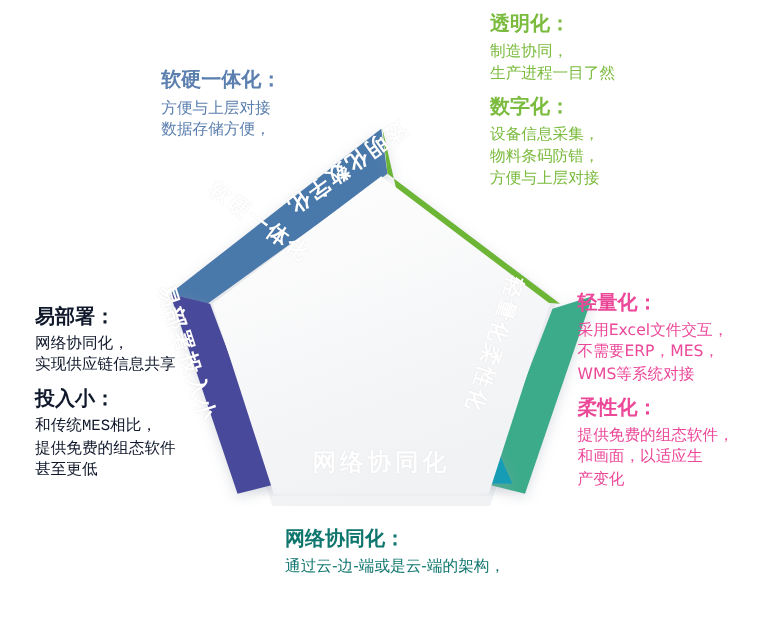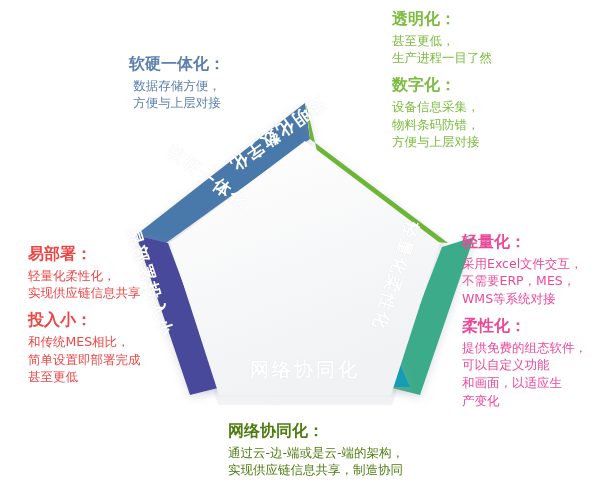--- a/index.html
+++ b/index.html
@@ -24,25 +24,25 @@
     white-space:nowrap;
     text-shadow:0 0 1px rgba(0,0,0,.12);
   }
 
   
   .text-block{position:absolute;line-height:1.42;}
   .tb-title{font-weight:bold;font-size:16px;margin-bottom:1px;}
   .tb-line{font-size:12.5px;}
   .gap{height:7px;}
 
-  .c-blue   {color:#5b7fae;text-align:center;}
+  .c-blue   {color:#5b7fae;}
   .c-green  {color:#7bbb3e;}
   .c-teal   {color:#ec4899;}
-  .c-purple {color:#ef4444;}
-  .c-cyan   {color:#4d7c0f;}
+  .c-purple {color:#0f172a;font-family:Liberation Mono, monospace;}
+  .c-cyan   {color:#0f766e;}
 </style>
 </head>
 <body>
 
 <div id="stage">
 
   <svg id="pentagon-svg" viewBox="0 0 390 310">
     <defs>
       <linearGradient id="gInner" x1="0" y1="0" x2="0.4" y2="1">
         <stop offset="0%" stop-color="#ffffff"></stop>
@@ -73,58 +73,56 @@
   <div class="band-label" style="left:330px;top:110px;font-size:17px;transform:rotate(144deg);transform-origin:left top;">透明化数字化</div>
 
   <div class="band-label" style="left:424px;top:225px;font-size:17px;transform:rotate(108deg);transform-origin:left top;">轻量化柔性化</div>
 
   <div class="band-label" style="left:250px;top:357px;font-size:19px;letter-spacing:3px;">网络协同化</div>
 
   <div class="band-label" style="left:143px;top:225px;font-size:17px;transform:rotate(72deg);transform-origin:left top;">易部署投入小</div>
 
   <div class="text-block c-blue" style="left:129px;top:53px;">
     <div class="tb-title">软硬一体化：</div>
+    <div class="tb-line">方便与上层对接</div>
     <div class="tb-line">数据存储方便，</div>
-    <div class="tb-line">方便与上层对接</div>
   </div>
 
   <div class="text-block c-green" style="left:392px;top:8px;">
     <div class="tb-title">透明化：</div>
-    <div class="tb-line">甚至更低，</div>
+    <div class="tb-line">制造协同，</div>
     <div class="tb-line">生产进程一目了然</div>
     <div class="gap"></div>
     <div class="tb-title">数字化：</div>
     <div class="tb-line">设备信息采集，</div>
     <div class="tb-line">物料条码防错，</div>
     <div class="tb-line">方便与上层对接</div>
   </div>
 
   <div class="text-block c-teal" style="left:462px;top:231px;">
     <div class="tb-title">轻量化：</div>
     <div class="tb-line">采用Excel文件交互，</div>
     <div class="tb-line">不需要ERP，MES，</div>
     <div class="tb-line">WMS等系统对接</div>
     <div class="gap"></div>
     <div class="tb-title">柔性化：</div>
     <div class="tb-line">提供免费的组态软件，</div>
-    <div class="tb-line">可以自定义功能</div>
     <div class="tb-line">和画面，以适应生</div>
     <div class="tb-line">产变化</div>
   </div>
 
   <div class="text-block c-purple" style="left:28px;top:243px;">
     <div class="tb-title">易部署：</div>
-    <div class="tb-line">轻量化柔性化，</div>
+    <div class="tb-line">网络协同化，</div>
     <div class="tb-line">实现供应链信息共享</div>
     <div class="gap"></div>
     <div class="tb-title">投入小：</div>
     <div class="tb-line">和传统MES相比，</div>
-    <div class="tb-line">简单设置即部署完成</div>
+    <div class="tb-line">提供免费的组态软件</div>
     <div class="tb-line">甚至更低</div>
   </div>
 
   <div class="text-block c-cyan" style="left:228px;top:420px;">
     <div class="tb-title">网络协同化：</div>
     <div class="tb-line">通过云-边-端或是云-端的架构，</div>
-    <div class="tb-line">实现供应链信息共享，制造协同</div>
   </div>
 
 </div>
 
 </body></html>

